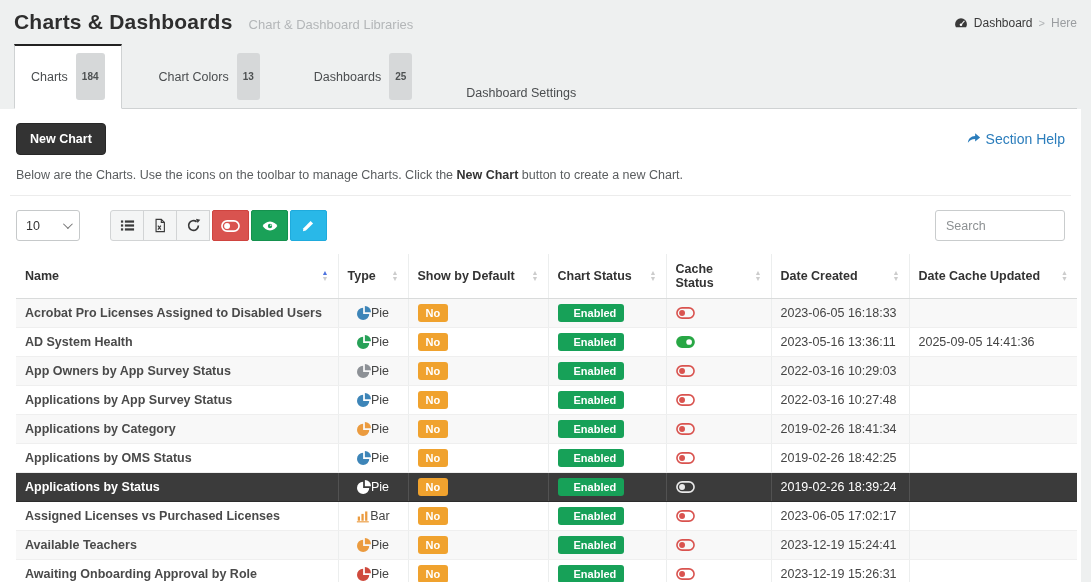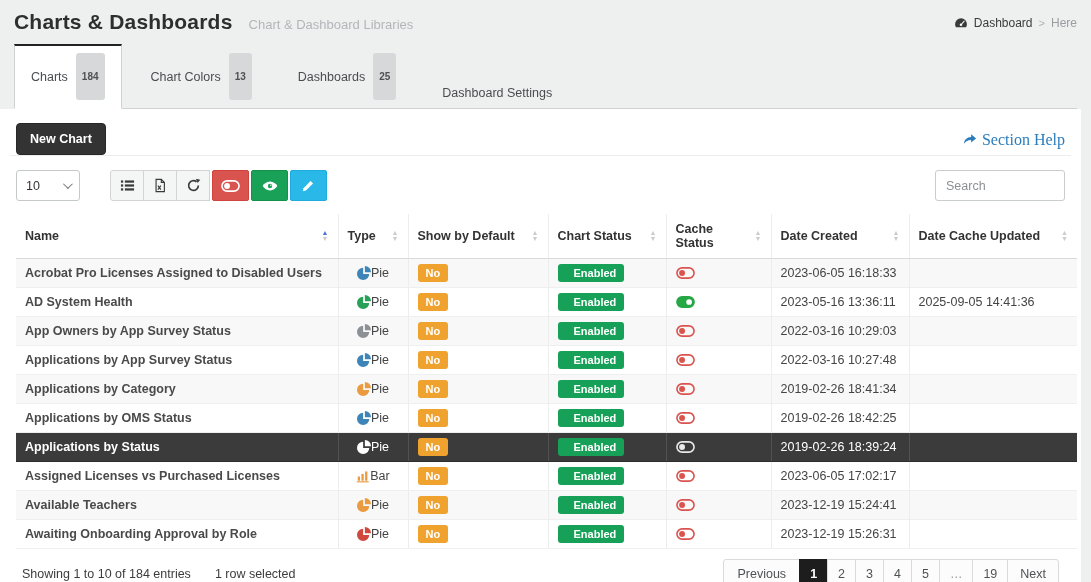--- a/index.html
+++ b/index.html
@@ -16,29 +16,29 @@
   .page-title { font-size:21px; font-weight:bold; color:#2e2e2e; margin:0; letter-spacing:.2px; }
   .page-subtitle { font-size:13px; color:#b3b6b8; margin-left:16px; }
   .breadcrumb { margin-left:auto; display:flex; align-items:center; gap:6px; font-size:12px; }
   .breadcrumb a { color:#3a3a3a; text-decoration:none; }
   .breadcrumb .sep { color:#b0b3b5; font-size:11px; }
   .breadcrumb .current { color:#9a9da0; }
   .bc-ico svg { display:block; }
   
   .tabstrip { display:flex; align-items:flex-end; margin-top:10px; padding-left:0; border-bottom:1px solid #cfd2d3; }
   .tab { display:flex; align-items:center; padding:7px 16px 8px 16px; font-size:12.5px; color:#4a4d4f;
-         cursor:pointer; margin-right:12px; margin-bottom:-1px; border:1px solid transparent; }
+         cursor:pointer; margin-right:20px; margin-bottom:-1px; border:1px solid transparent; }
   .tab.active { background:#fff; border-color:#cfd2d3; border-top:2px solid #222; border-bottom:1px solid #fff; font-weight:normal; }
   .tab-badge { background:#d6d8d9; color:#4e5152; font-size:10px; font-weight:bold; padding:18px 6px; border-radius:3px; margin-left:8px; }
   
   .main { background:#fff; margin-right:10px; padding:14px 10px 12px 10px; min-height:498px; border-bottom:1px solid #e2e4e4; }
   .actions-row { display:flex; align-items:flex-start; padding:0 6px; }
   .btn-new-chart { background:#333; color:#fff; border:1px solid #272727; border-radius:4px;
                    font-family:inherit; font-size:12.5px; font-weight:bold; padding:8px 13px; cursor:pointer; }
-  .section-help { margin-left:auto; display:flex; align-items:flex-end; gap:5px; color:#2b7dbc; font-size:16px; text-decoration:none; margin-top:8px;font-family:Liberation Serif, serif; }
+  .section-help { margin-left:auto; display:flex; align-items:flex-end; gap:5px; color:#2b7dbc; font-size:14px; text-decoration:none; margin-top:8px; }
   .desc { font-size:12.5px; color:#5a5d5f; margin:13px 6px 13px 6px; }
   .desc b { color:#333; }
   
   .dt-area { border-top:1px solid #ececec; padding:14px 6px 0 6px; }
   .toolbar { display:flex; align-items:center; }
   .page-size { width:64px; height:31px; border:1px solid #c6c9ca; border-radius:3px; background:#fff;
                display:flex; align-items:center; justify-content:space-between; padding:0 9px; font-size:12.5px; color:#333; cursor:pointer; }
   .chev { width:7px; height:7px; border-right:1.6px solid #777; border-bottom:1.6px solid #777; transform:rotate(45deg) translateY(-2px); }
   .btn-group { display:flex; margin-left:30px; }
   .tbtn { width:34px; height:31px; display:flex; align-items:center; justify-content:center; cursor:pointer; border:1px solid #d2d4d5; background:#f4f5f5; margin-left:-1px; }
@@ -126,20 +126,21 @@
     <button class="btn-new-chart">New Chart</button>
     <a href="#" class="section-help">
       <span>
         <svg width="14" height="12" viewBox="0 0 16 13">
             <path d="M9.3 1.2 15 5.8 9.3 10.4V7.6C5.4 7.6 3 9 1 12c.6-4.9 3.3-7.5 8.3-7.8z" fill="#2b7dbc"></path>
           </svg>
       </span>
       <span>Section Help</span>
     </a>
   </div>
+  <p class="desc"><span>Below are the Charts. Use the icons on the toolbar to manage Charts. Click the </span><b>New Chart</b><span> button to create a new Chart.</span></p>
 
   <div class="dt-area">
     <div class="toolbar">
       <div class="page-size">
         <span>10</span>
         <span class="chev"></span>
       </div>
       <div class="btn-group" id="toolbarButtons">
           <div class="tbtn">
             <span style="display: flex;">

